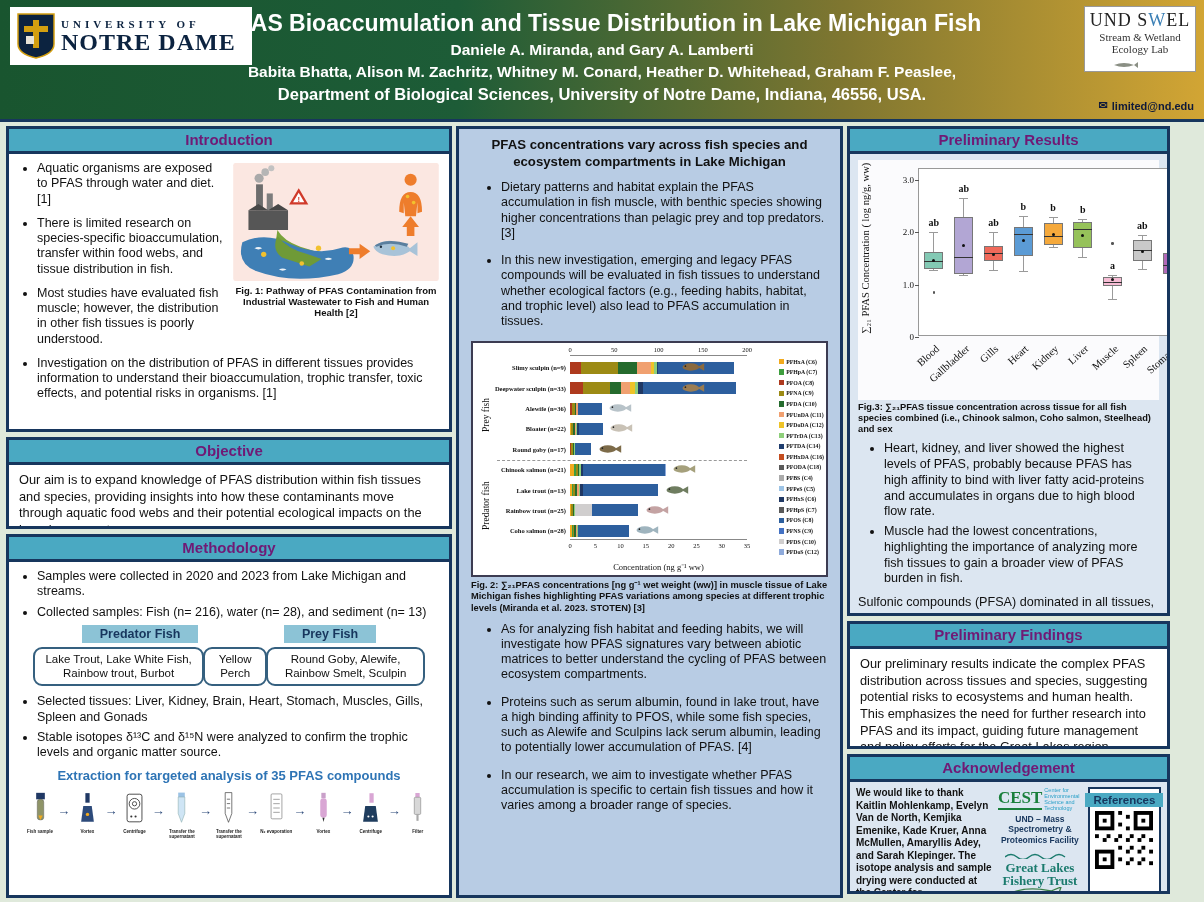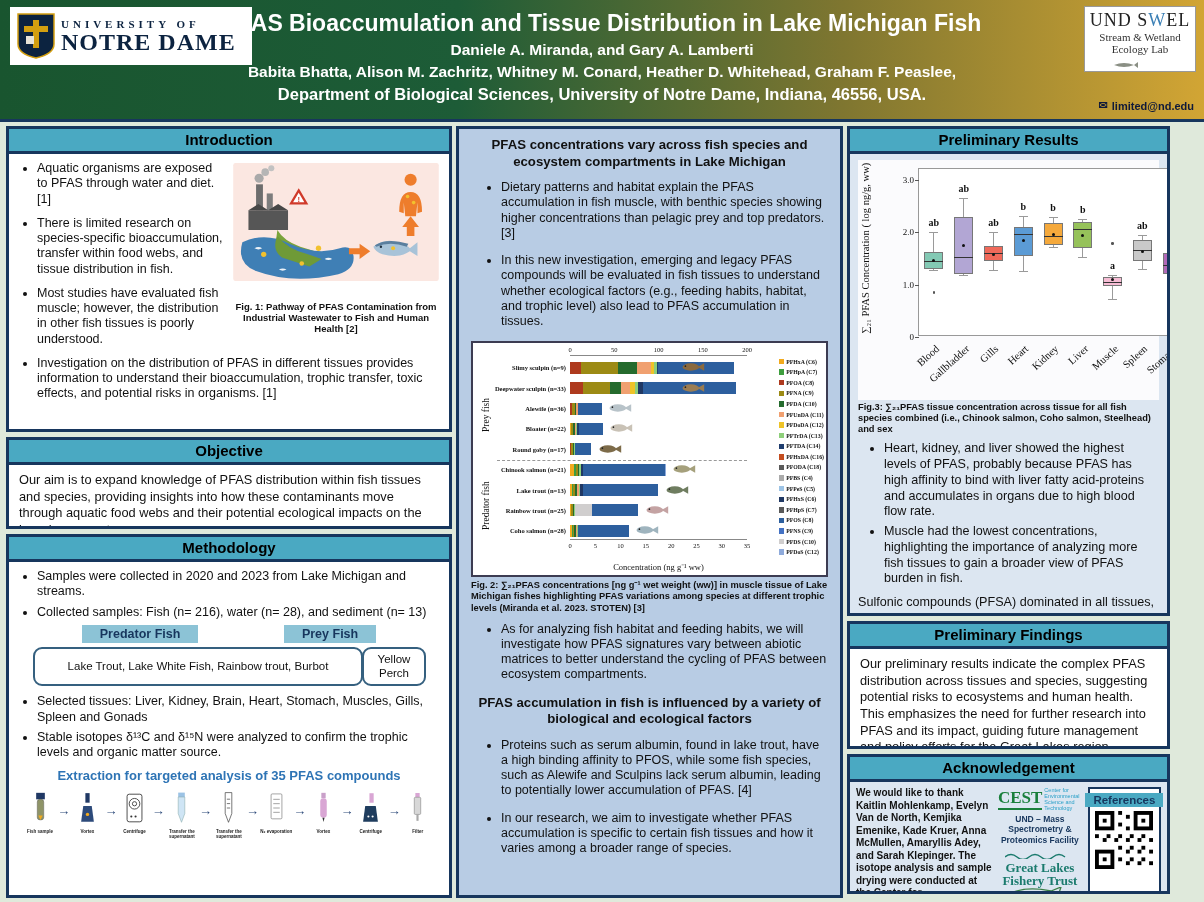--- a/index.html
+++ b/index.html
@@ -22,29 +22,29 @@
   .swel-1 .swoosh { color:#3a7fb5; }
   .swel-2 { font-family:"Liberation Serif",serif; font-size:11px; color:#333; line-height:1.1; }
   .hdr-email { position:absolute; right:10px; top:99px; font-size:11px; font-weight:bold; color:#101a3a; display:flex; gap:4px; align-items:center; }
 
   
   .col { position:absolute; top:126px; }
   .col-left  { left:6px;   width:446px; }
   .col-mid   { left:456px; width:387px; }
   .col-right { left:847px; width:323px; }
   .box { border:3px solid #17365d; background:#fff; margin-bottom:5px; overflow:hidden; }
-  .box-head { background:#4aa9c2; color:#000000; font-weight:bold; font-size:15px; text-align:center; padding:2px 0 3px; border-bottom:3px solid #17365d; }
+  .box-head { background:#4aa9c2; color:#701a75; font-weight:bold; font-size:15px; text-align:center; padding:2px 0 3px; border-bottom:3px solid #17365d; }
   .box-body { padding:7px 10px; font-size:12.5px; color:#111; }
   ul.blist { list-style:disc; padding-left:18px; }
   ul.blist li { margin-bottom:9px; line-height:1.22; }
 
   
   #intro-box { height:306px; }
   .fig1-wrap { float:right; width:206px; margin:2px 0 4px 8px; }
-  .fig1-cap { font-size:9.5px; font-weight:bold; text-align:center; line-height:1.15; margin-top:18px; }
+  .fig1-cap { font-size:9.5px; font-weight:bold; text-align:center; line-height:1.15; margin-top:2px; }
 
   
   #objective-box { height:92px; }
   #objective-box .box-body { font-size:12.8px; line-height:1.3; }
 
   
   #method-box { height:364px; }
   #method-box ul.blist li { margin-bottom:5px; }
   .fishtags { display:flex; justify-content:space-around; margin:4px 20px 2px; }
   .fishtag { background:#8cc3d6; color:#17365d; font-weight:bold; font-size:12.5px; padding:2px 18px; }
@@ -224,20 +224,21 @@
           <li>Samples were collected in 2020 and 2023 from Lake Michigan and streams.</li>
           <li>Collected samples: Fish (n= 216), water (n= 28), and sediment (n= 13)</li>
         </ul>
       <div class="fishtags">
         <span class="fishtag">Predator Fish</span>
         <span class="fishtag">Prey Fish</span>
       </div>
       <div class="speciesrow">
         <div class="speciesbox sp1">Lake Trout, Lake White Fish, Rainbow trout, Burbot</div>
         <div class="speciesbox sp2">Yellow Perch</div>
+        <div class="speciesbox sp3">Round Goby, Alewife, Rainbow Smelt, Sculpin</div>
       </div>
       <ul class="blist">
           <li>Selected tissues: Liver, Kidney, Brain, Heart, Stomach, Muscles, Gills, Spleen and Gonads</li>
           <li>Stable isotopes δ¹³C and δ¹⁵N were analyzed to confirm the trophic levels and organic matter source.</li>
         </ul>
       <div class="extract-head">Extraction for targeted analysis of 35 PFAS compounds</div>
       <div class="workflow" id="workflow">
           <div class="wf-step">
             <span><svg viewBox="0 0 12 30" width="13">
                 <rect x="2" y="1" width="8" height="6" fill="#203864"></rect>
@@ -585,21 +586,20 @@
           </div>
         <div class="f2-group" id="f2-group-prey">Prey fish</div>
         <div class="f2-group" id="f2-group-pred">Predator fish</div>
         <div class="f2-divider"></div>
       </figure>
       <div class="fig2-cap">Fig. 2: ∑₂₁PFAS concentrations [ng g⁻¹ wet weight (ww)] in muscle tissue of Lake Michigan fishes highlighting PFAS variations among species at different trophic levels (Miranda et al. 2023. STOTEN) [3]</div>
 
       <ul class="blist">
           <li>As for analyzing fish habitat and feeding habits, we will investigate how PFAS signatures vary between abiotic matrices to better understand the cycling of PFAS between ecosystem compartments.</li>
         </ul>
-      <div class="mid-sub">PFAS accumulation in fish is influenced by a variety of biological and ecological factors</div>
       <ul class="blist">
           <li>Proteins such as serum albumin, found in lake trout, have a high binding affinity to PFOS, while some fish species, such as Alewife and Sculpins lack serum albumin, leading to potentially lower accumulation of PFAS. [4]</li>
           <li>In our research, we aim to investigate whether PFAS accumulation is specific to certain fish tissues and how it varies among a broader range of species.</li>
         </ul>
     </div>
   </section>
 </div>
 
 <div class="col col-right">
   <section class="box" id="prelim-box">

